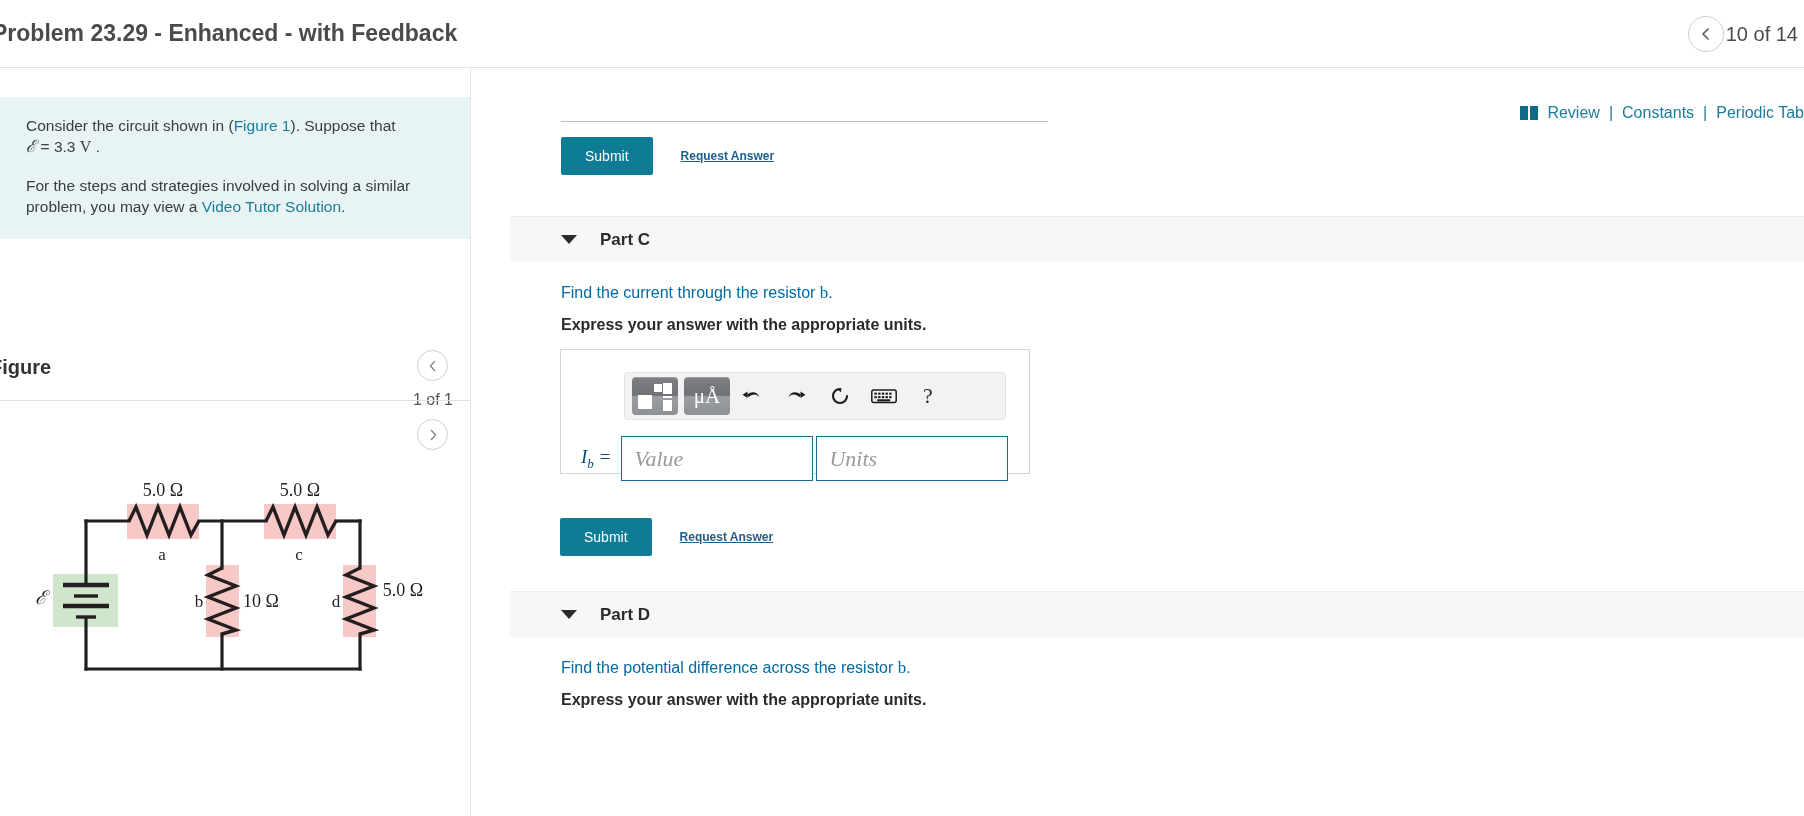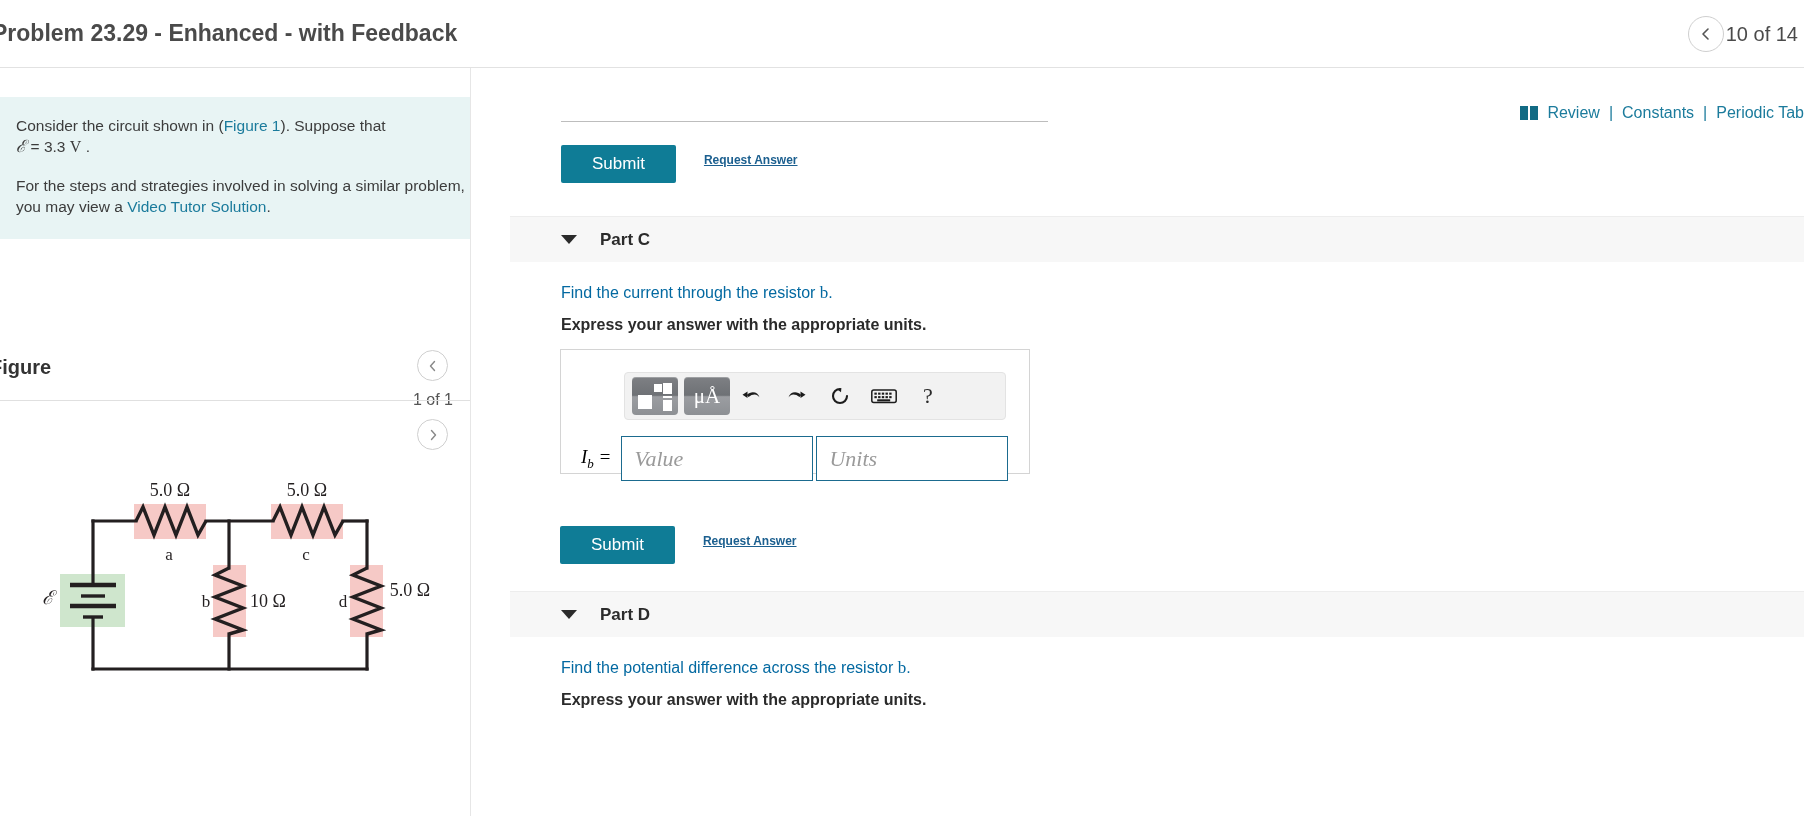--- a/index.html
+++ b/index.html
@@ -47,21 +47,21 @@
     background: #ffffff;
     border-right: 1px solid #e6e6e6;
     overflow: hidden;
   }
   #statement {
     position: absolute; left: -20px; top: 29px; width: 511px;
     background: #e8f4f4;
     padding: 18px 24px 22px 30px;
   }
   #statement p {
-    margin: 0 0 18px 6px;
+    margin: 0 0 18px 16px;
     font-size: 15.5px; line-height: 21px; color: #3c3c3c;
   }
   #statement p:last-child { margin-bottom: 0; }
   .link { color: #1b7b9c; text-decoration: none; cursor: pointer; }
   .emf { font-family: "Liberation Serif", serif; font-style: italic; font-size: 17px; }
   .volt { font-family: "Liberation Serif", serif; font-size: 16px; }
 
   #figure-head {
     position: absolute; left: 0px; top: 280px; width: 471px; height: 48px;
   }
@@ -73,21 +73,21 @@
     position: absolute; right: 18px; top: 2px;
     display: flex; align-items: center; gap: 10px; flex-direction: column;
   }
   .circle-btn.sm { width: 31px; height: 31px; }
   #fig-count { font-size: 16px; color: #555; white-space: nowrap; }
   #figure-rule {
     position: absolute; left: -10px; top: 332px; width: 481px; height: 1px;
     background: #e0e0e0;
   }
   #figure-canvas {
-    position: absolute; left: 10px; top: 340px; width: 510px; height: 300px;
+    position: absolute; left: 3px; top: 340px; width: 510px; height: 300px;
   }
 
   
   #right-col {
     position: absolute; left: 472px; top: 68px;
     width: 1332px; height: 748px; background: #fff; overflow: hidden;
   }
   #review-row {
     position: absolute; right: 0px; top: 36px;
     display: flex; align-items: center; gap: 9px;
@@ -102,22 +102,22 @@
     background: #bdbdbd;
   }
   #prev-submit-row {
     position: absolute; left: 89px; top: 69px;
     display: flex; align-items: center; gap: 28px;
   }
 
   .btn-submit {
     background: #0f7c96; color: #fff; border: none;
     font-family: "Liberation Sans", sans-serif;
-    font-size: 17px; padding: 10px 31px; cursor: pointer;
-    border-radius: 2px; line-height: 18px; margin-top: 8px;
+    font-size: 14px; padding: 10px 24px; cursor: pointer;
+    border-radius: 2px; line-height: 18px;
   }
   .req-answer {
     color: #1b5f8f; font-size: 12px; font-weight: bold;
     text-decoration: underline; cursor: pointer; white-space: nowrap;
   }
 
   
   .part-header {
     position: absolute; left: 38px; width: 1294px; height: 46px;
     background: #f7f7f7; border-top: 1px solid #ededed;
@@ -174,21 +174,21 @@
     font-size: 22px; font-weight: normal; color: #2b2b2b;
     font-family: "Liberation Serif", serif;
   }
 
   #answer-fields {
     position: absolute; left: 20px; top: 86px;
     display: flex; align-items: center;
   }
   #ib-label {
     font-family: "Liberation Serif", serif; font-style: italic;
-    font-size: 19px; color: #000000; margin-right: 10px; white-space: nowrap;
+    font-size: 19px; color: #0c4a6e; margin-right: 10px; white-space: nowrap;
   }
   #ib-label sub { font-size: 13px; font-style: italic; }
   .ans-input {
     height: 45px; border: 1px solid #1b6b8f; background: #fff;
     font-family: "Liberation Serif", serif; font-style: italic;
     font-size: 22px; color: #9a9a9a; padding: 0 12px;
     outline: none;
   }
   .ans-input::placeholder { color: #9a9a9a; opacity: 1; }
   #value-input { width: 192px; }

